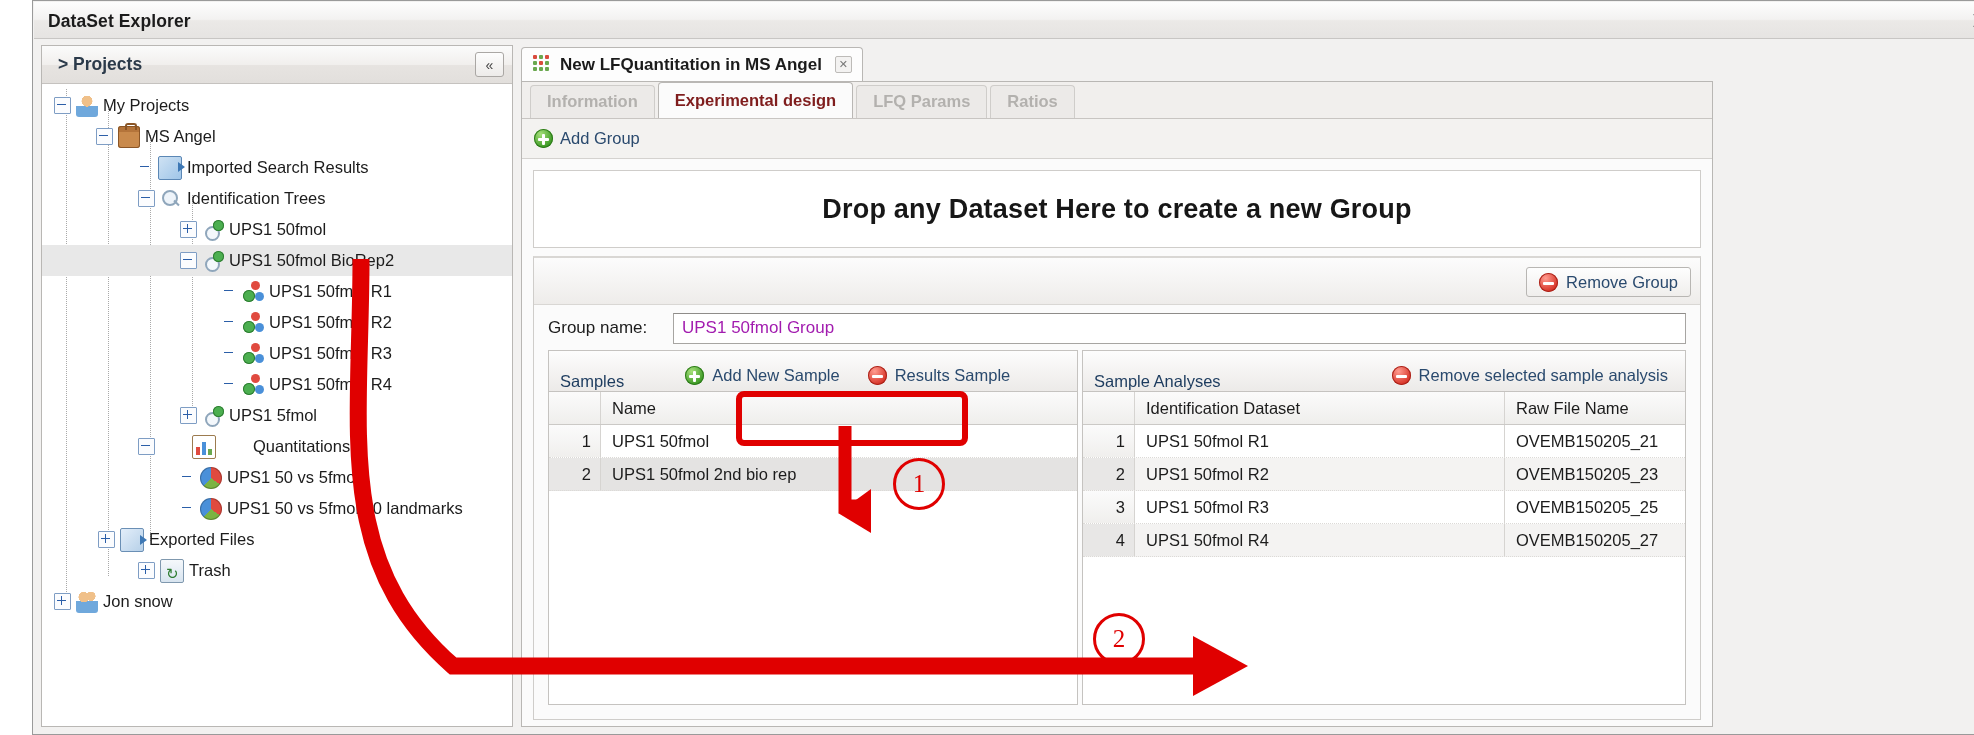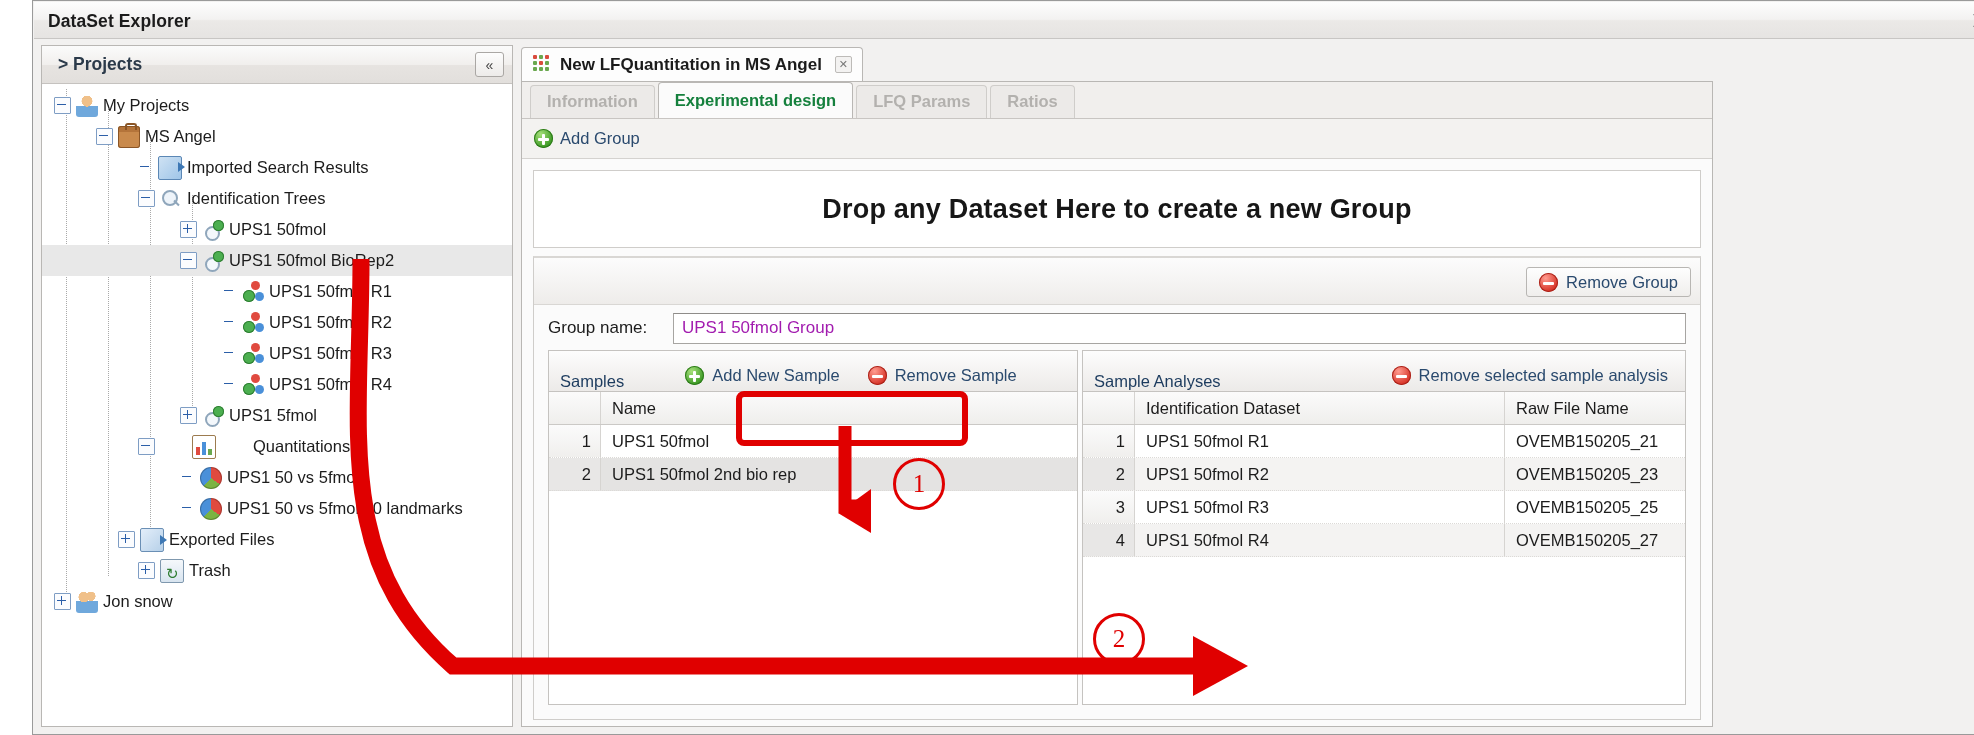--- a/index.html
+++ b/index.html
@@ -177,21 +177,21 @@
     padding-left:8px;box-sizing:border-box;
   }
   .itab{
     height:33px;line-height:31px;padding:0 16px;
     background:#eceae8;border:1px solid #cfcdca;border-bottom:none;
     border-radius:4px 4px 0 0;
     font-size:16.5px;font-weight:bold;color:#b3b1ae;
     margin-right:3px;cursor:pointer;box-sizing:border-box;
   }
   .itab.active{
-    background:#fbfbfb;color:#15803d;border-color:#b9b7b4;height:36px;line-height:34px;
+    background:#fbfbfb;color:#7f1d1d;border-color:#b9b7b4;height:36px;line-height:34px;
   }
   
   #toolbar{
     position:absolute;left:0;top:37px;right:0;height:40px;
     background:#f3f2f0;border-bottom:1px solid #d4d2cf;
     display:flex;align-items:center;padding-left:12px;box-sizing:border-box;
   }
   .tbitem{display:flex;align-items:center;cursor:pointer;}
   .tbitem .lbl{font-size:16.5px;color:#2a4a6e;margin-left:7px;}
 
@@ -418,21 +418,21 @@
           <div class="trow" style="padding-left: 138px;">
             <span class="exp none"></span>
             <span class="ticon ic-pie"></span>
             <span class="tlabel">UPS1 50 vs 5fmol</span>
           </div>
           <div class="trow" style="padding-left: 138px;">
             <span class="exp none"></span>
             <span class="ticon ic-pie"></span>
             <span class="tlabel">UPS1 50 vs 5fmol 10 landmarks</span>
           </div>
-          <div class="trow" style="padding-left: 76px;">
+          <div class="trow" style="padding-left: 56px;">
             <span class="exp plus"></span>
             <span class="ticon ic-export"></span>
             <span class="tlabel">Exported Files</span>
           </div>
           <div class="trow" style="padding-left: 96px;">
             <span class="exp plus"></span>
             <span class="ticon ic-trash"></span>
             <span class="tlabel">Trash</span>
           </div>
           <div class="trow" style="padding-left: 12px;">
@@ -504,21 +504,21 @@
 
             <div class="tbl" id="samples-table">
               <div class="tbl-head">
                 <span class="title">Samples</span>
                 <div class="hdr-btn" style="margin-left:50px;">
                   <span class="plusicon"></span>
                   <span class="lbl">Add New Sample</span>
                 </div>
                 <div class="hdr-btn" style="margin-left:6px;">
                   <span class="minusicon"></span>
-                  <span class="lbl">Remove Sample</span>
+                  <span class="lbl">Results Sample</span>
                 </div>
               </div>
               <div class="colhead">
                 <div class="c w-num"></div>
                 <div class="c w-name" style="border-right:none">Name</div>
               </div>
               <div class="rows" id="samples-rows">
                   <div class="row">
                     <div class="cell num w-num">1</div>
                     <div class="cell w-name">UPS1 50fmol</div>

